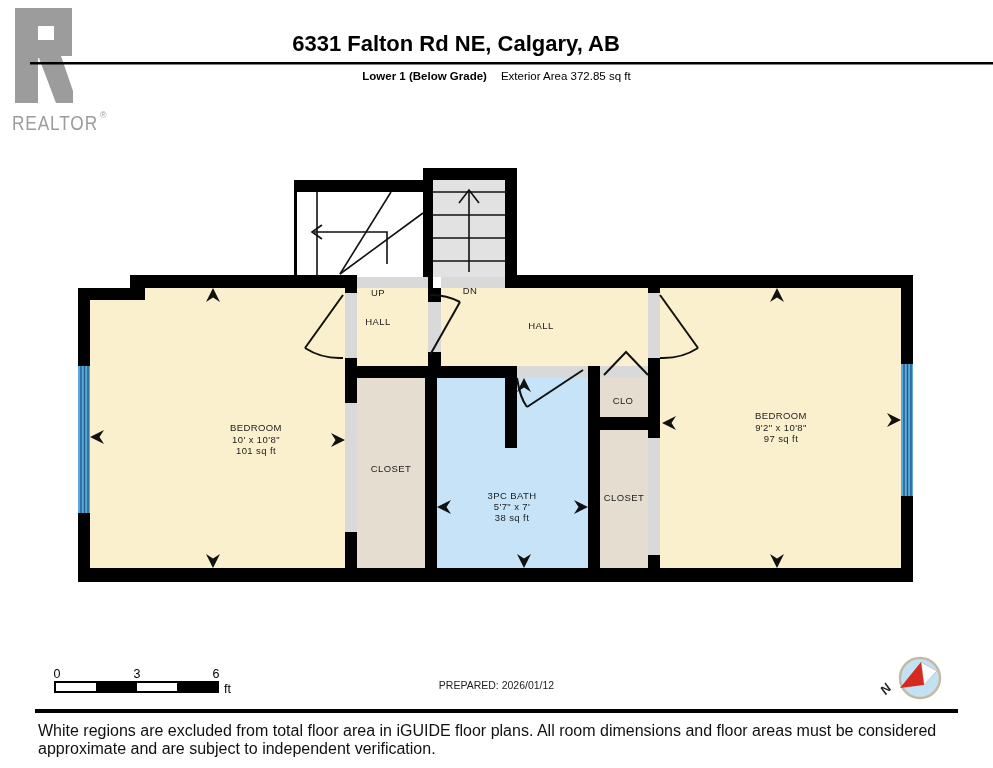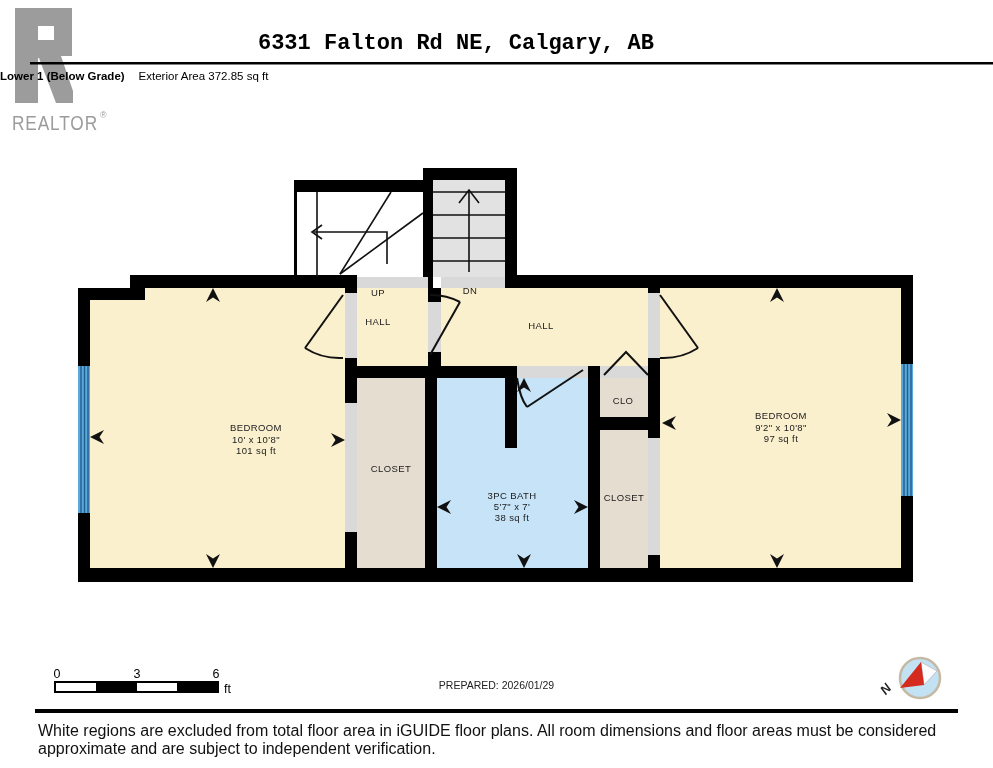--- a/index.html
+++ b/index.html
@@ -1,20 +1,20 @@
 <!DOCTYPE html>
 <html><head>
 <meta charset="utf-8">
 <style>
   html,body{margin:0;padding:0;}
   body{width:993px;height:768px;position:relative;background:#ffffff;overflow:hidden;
        font-family:"Liberation Sans", sans-serif;}
   .abs{position:absolute;}
-  #title{top:31px;left:0;width:912px;text-align:center;font-size:22px;font-weight:bold;color:#000;font-family:Liberation Mono, monospace;}
-  #subtitle{top:70px;left:0;width:993px;text-align:left;font-size:11.5px;color:#000;}
+  #title{top:31px;left:0;width:912px;text-align:center;font-size:22px;font-weight:bold;color:#000;}
+  #subtitle{top:70px;left:0;width:993px;text-align:center;font-size:11.5px;color:#000;}
   #subtitle .floor{font-weight:bold;}
   #subtitle .area{margin-left:14px;font-weight:normal;}
   #prepared{top:679px;left:0;width:993px;text-align:center;font-size:10.5px;color:#222;}
   #footer-note{top:722px;left:38px;width:930px;font-size:16px;color:#111;}
   svg{position:absolute;top:0;left:0;}
   .wall{fill:#000000;}
   .opening{fill:#D9D9D9;}
   .stairline{stroke:#111;stroke-width:1.6;fill:none;}
   .doorline{stroke:#111;stroke-width:2;fill:none;}
   .dim{fill:#111;}
@@ -200,14 +200,14 @@
     <text x="889" y="692" font-size="13" font-weight="bold" font-style="italic" fill="#222" transform="rotate(-48 889 692)" text-anchor="middle">N</text>
   </g>
 
   <rect x="35" y="709" width="923" height="4" fill="#000"></rect>
 </svg>
 
 <div id="title" class="abs">6331 Falton Rd NE, Calgary, AB</div>
 <div id="subtitle" class="abs">
   <span class="floor">Lower 1 (Below Grade)</span><span class="area">Exterior Area 372.85 sq ft</span>
 </div>
-<div id="prepared" class="abs">PREPARED: 2026/01/29</div>
+<div id="prepared" class="abs">PREPARED: 2026/01/12</div>
 <div id="footer-note" class="abs">White regions are excluded from total floor area in iGUIDE floor plans. All room dimensions and floor areas must be considered approximate and are subject to independent verification.</div>
 
 </body></html>

